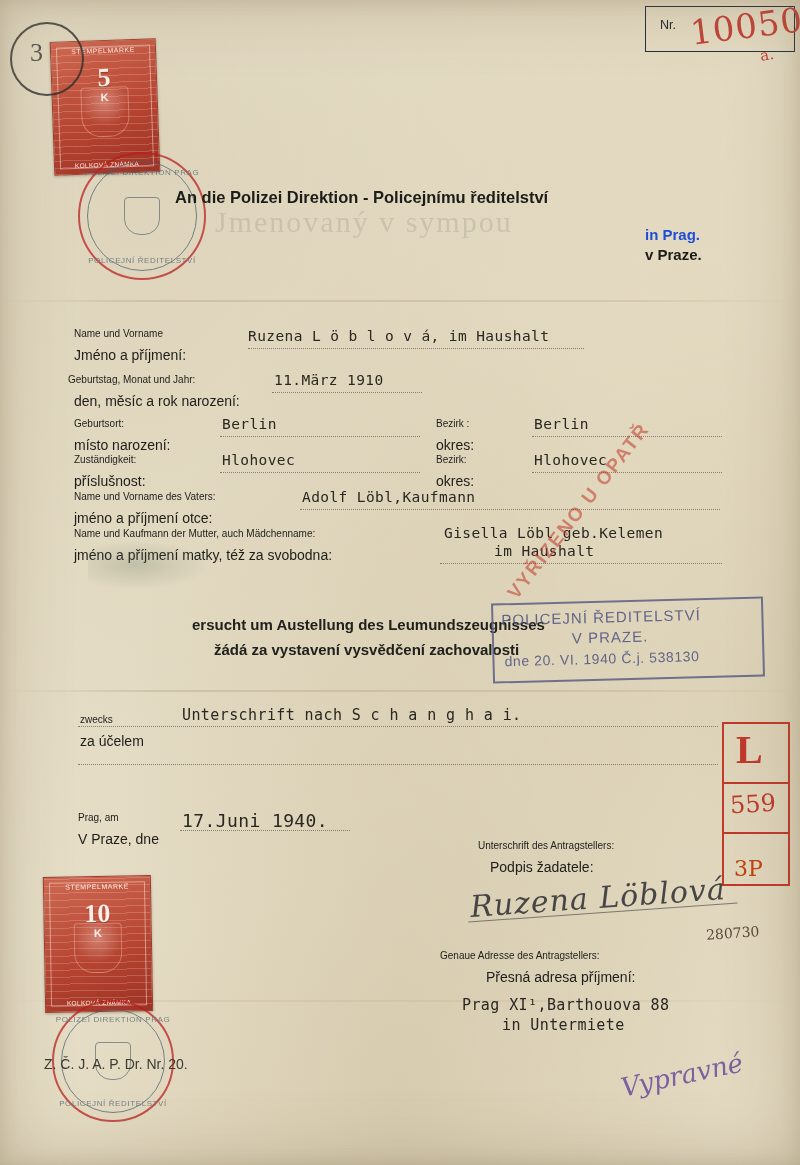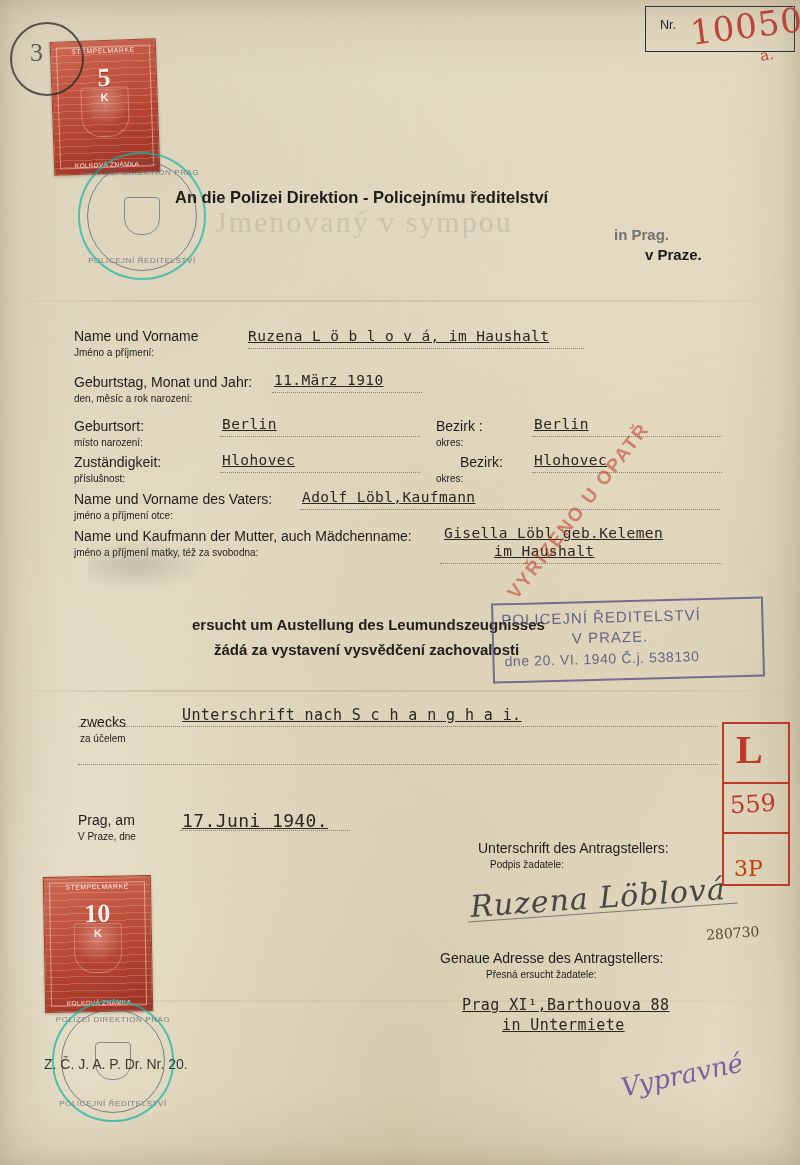--- a/index.html
+++ b/index.html
@@ -23,21 +23,21 @@
   .edge-shadow{
     position:absolute;inset:0;
     box-shadow:inset 0 0 70px rgba(120,100,65,.30), inset 0 0 18px rgba(120,100,65,.20);
     pointer-events:none;
   }
   .fold{
     position:absolute;left:0;right:0;height:2px;
     background:linear-gradient(90deg,rgba(150,130,95,.0),rgba(150,130,95,.25) 20%,rgba(150,130,95,.18) 80%,rgba(150,130,95,0));
   }
 
-  .typed{ font-family:"DejaVu Sans Mono", monospace; color:#2a2721;text-decoration:underline; }
+  .typed{ font-family:"DejaVu Sans Mono", monospace; color:#2a2721; }
   .printed{ font-family:"Liberation Sans", sans-serif; color:#20201d; }
 
   
   .nr-box{
     position:absolute;left:645px;top:6px;width:148px;height:44px;
     border:1.5px solid #24303f;
   }
   .nr-label{position:absolute;left:660px;top:18px;font-size:12.5px;color:#1d2430;}
   .nr-value{
     position:absolute;left:690px;top:6px;
@@ -85,21 +85,21 @@
     width:46px;height:48px;
     background:
       radial-gradient(circle at 50% 30%, rgba(255,230,220,.35), rgba(255,230,220,0) 60%);
     border:1px solid rgba(255,220,210,.35);
     border-radius:4px 4px 20px 20px;
   }
 
   
   .seal{
     position:absolute;border-radius:50%;
-    border:2px solid #14b8a6;
+    border:2px solid #b91c1c;
     color:#4a5d6b;
     opacity:.72;
   }
   .seal:before{
     content:"";position:absolute;inset:7px;border:1.2px solid #4a5d6b;border-radius:50%;
   }
   .seal-txt{
     position:absolute;left:0;right:0;text-align:center;font-size:8px;letter-spacing:.6px;
     font-family:"Liberation Sans",sans-serif;
   }
@@ -110,25 +110,25 @@
   }
   .cancel-ring{
     position:absolute;border-radius:50%;border:2px solid #2e2e2e;opacity:.8;
   }
 
   
   .heading{
     position:absolute;left:175px;top:188px;
     font-size:16.5px;font-weight:bold;color:#1c1c19;
   }
-  .in-prag{position:absolute;left:614px;top:226px;font-size:15px;font-weight:bold;color:#737373;}
+  .in-prag{position:absolute;left:645px;top:226px;font-size:15px;font-weight:bold;color:#1d4ed8;}
   .v-praze{position:absolute;left:645px;top:246px;font-size:15px;font-weight:bold;color:#1c1c19;}
 
-  .lbl{position:absolute;font-size:14px;color:#1d1d1a;}
-  .lbl2{position:absolute;font-size:10px;color:#1d1d1a;}
+  .lbl{position:absolute;font-size:10px;color:#1d1d1a;}
+  .lbl2{position:absolute;font-size:14px;color:#1d1d1a;}
   .val{position:absolute;font-size:14.5px;letter-spacing:.4px;}
 
   .rule{
     position:absolute;height:0;border-top:1px dotted #6b6455;opacity:.75;
   }
 
   
   .red-diag{
     position:absolute;left:470px;top:500px;
     color:#c0392b;opacity:.55;font-size:19px;font-weight:bold;
@@ -234,39 +234,39 @@
 
 <div class="heading printed">An die Polizei Direktion - Policejnímu ředitelství</div>
 <div class="in-prag printed">in Prag.</div>
 <div class="v-praze printed">v Praze.</div>
 
 <div class="lbl printed" style="left:74px;top:328px">Name und Vorname</div>
 <div class="lbl2 printed" style="left:74px;top:347px">Jméno a příjmení:</div>
 <div class="val typed" style="left:248px;top:328px">Ruzena  L ö b l o v á, im Haushalt</div>
 <div class="rule" style="left:248px;top:348px;width:336px"></div>
 
-<div class="lbl printed" style="left:74px;top:374px">Geburtstag, Monat und Jahr:</div>
+<div class="lbl printed" style="left:68px;top:374px">Geburtstag, Monat und Jahr:</div>
 <div class="lbl2 printed" style="left:74px;top:393px">den, měsíc a rok narození:</div>
 <div class="val typed" style="left:274px;top:372px">11.März  1910</div>
 <div class="rule" style="left:272px;top:392px;width:150px"></div>
 
 <div class="lbl printed" style="left:74px;top:418px">Geburtsort:</div>
 <div class="lbl2 printed" style="left:74px;top:437px">místo narození:</div>
 <div class="val typed" style="left:222px;top:416px">Berlin</div>
 <div class="rule" style="left:220px;top:436px;width:200px"></div>
 <div class="lbl printed" style="left:436px;top:418px">Bezirk :</div>
 <div class="lbl2 printed" style="left:436px;top:437px">okres:</div>
 <div class="val typed" style="left:534px;top:416px">Berlin</div>
 <div class="rule" style="left:532px;top:436px;width:190px"></div>
 
 <div class="lbl printed" style="left:74px;top:454px">Zuständigkeit:</div>
 <div class="lbl2 printed" style="left:74px;top:473px">příslušnost:</div>
 <div class="val typed" style="left:222px;top:452px">Hlohovec</div>
 <div class="rule" style="left:220px;top:472px;width:200px"></div>
-<div class="lbl printed" style="left:460px;top:454px">Bezirk:</div>
+<div class="lbl printed" style="left:436px;top:454px">Bezirk:</div>
 <div class="lbl2 printed" style="left:436px;top:473px">okres:</div>
 <div class="val typed" style="left:534px;top:452px">Hlohovec</div>
 <div class="rule" style="left:532px;top:472px;width:190px"></div>
 
 <div class="lbl printed" style="left:74px;top:491px">Name und Vorname des Vaters:</div>
 <div class="lbl2 printed" style="left:74px;top:510px">jméno a příjmení otce:</div>
 <div class="val typed" style="left:302px;top:489px">Adolf Löbl,Kaufmann</div>
 <div class="rule" style="left:300px;top:509px;width:420px"></div>
 
 <div class="lbl printed" style="left:74px;top:528px">Name und Kaufmann der Mutter, auch Mädchenname:</div>
@@ -307,21 +307,21 @@
 <div class="val typed" style="left:182px;top:810px;font-size:18px">17.Juni 1940.</div>
 <div class="rule" style="left:180px;top:830px;width:170px"></div>
 
 <div class="lbl printed" style="left:478px;top:840px">Unterschrift des Antragstellers:</div>
 <div class="lbl2 printed" style="left:490px;top:859px">Podpis žadatele:</div>
 <div class="sig">Ruzena Löblová</div>
 <div class="sig-strike"></div>
 <div class="pencil-num">280730</div>
 
 <div class="lbl printed" style="left:440px;top:950px">Genaue Adresse des Antragstellers:</div>
-<div class="lbl2 printed" style="left:486px;top:969px">Přesná ersucht žadatele:</div>
+<div class="lbl2 printed" style="left:486px;top:969px">Přesná adresa příjmení:</div>
 <div class="val typed" style="left:462px;top:996px;font-size:15px">Prag XI¹,Barthouova 88</div>
 <div class="val typed" style="left:502px;top:1016px;font-size:15px">in Untermiete</div>
 
 <div class="revenue" style="left:44px;top:876px;width:106px;height:134px;transform:rotate(-1deg)">
   <div class="rev-inner"></div>
   <div class="rev-top">STEMPELMARKE</div>
   <div class="rev-val">10</div>
   <div class="rev-k">K</div>
   <div class="rev-lion"></div>
   <div class="rev-bot">KOLKOVÁ ZNÁMKA</div>

